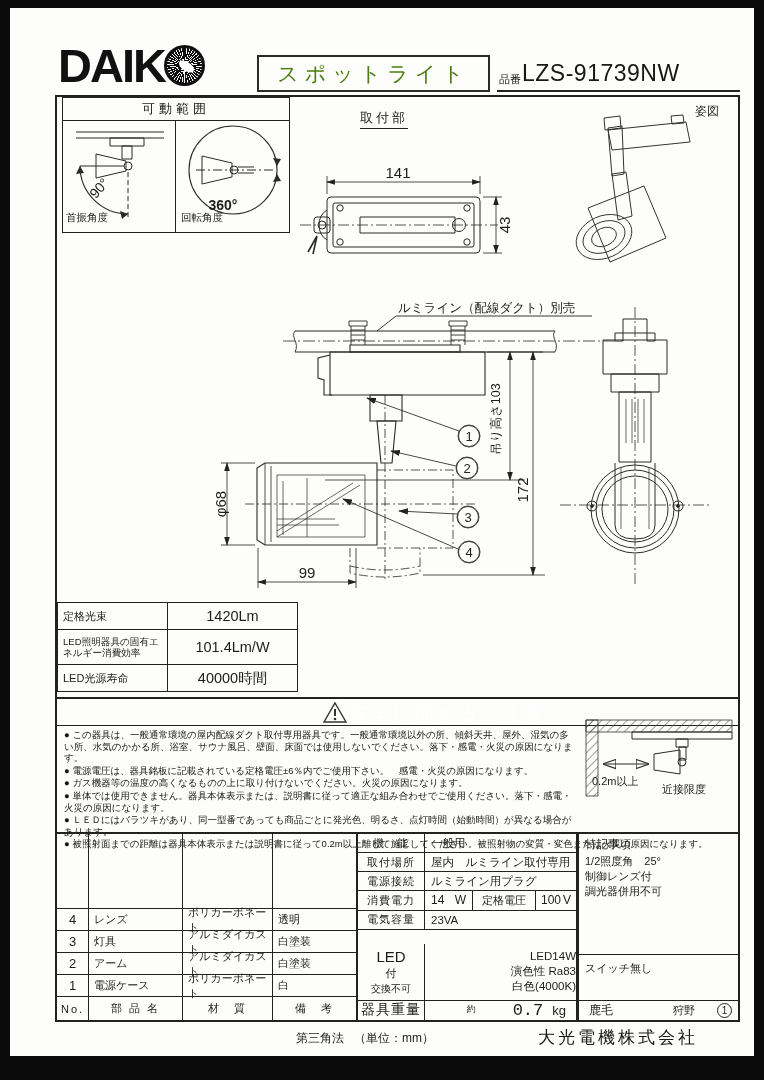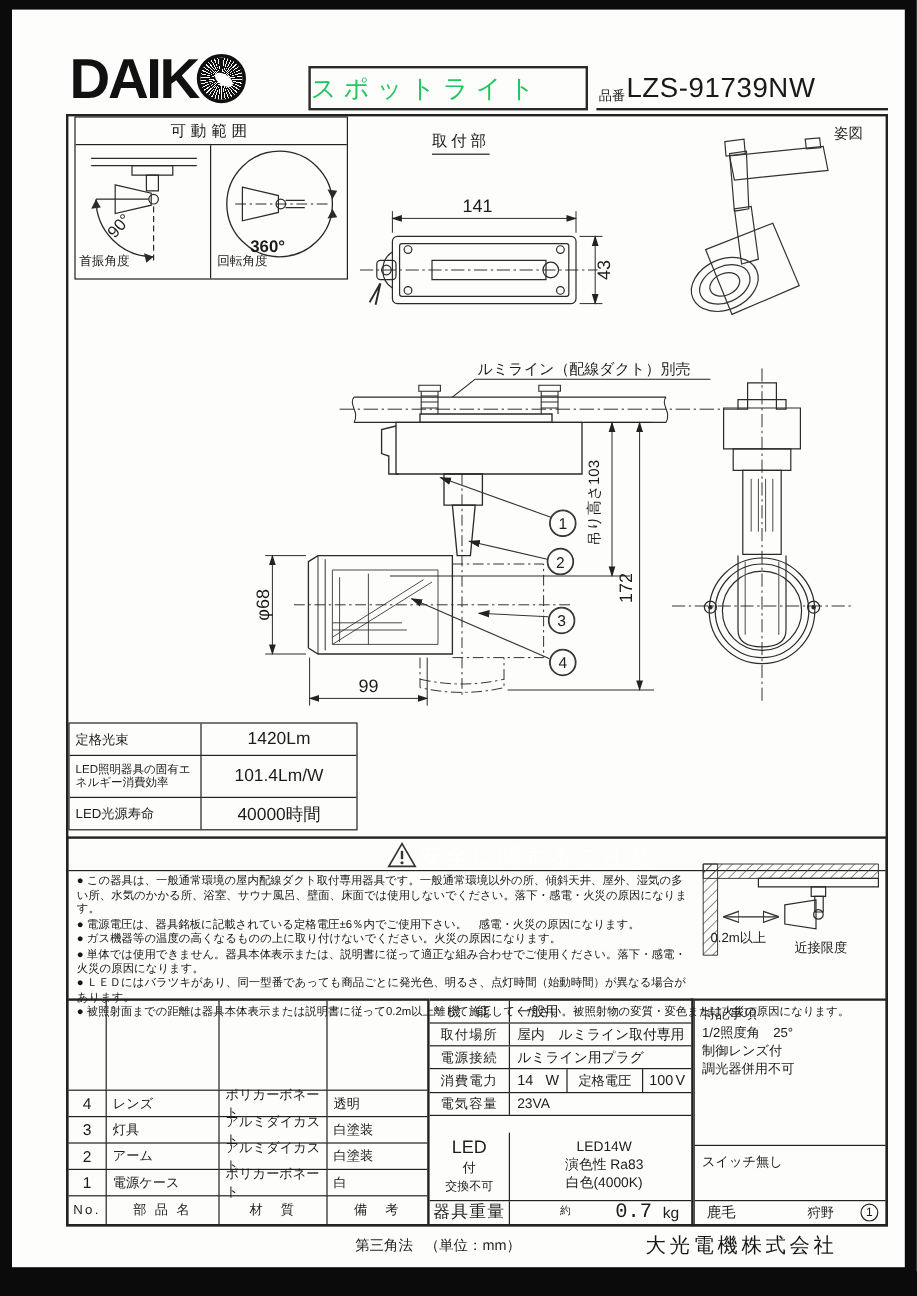--- a/index.html
+++ b/index.html
@@ -10,21 +10,21 @@
   .nw { white-space:nowrap; }
   .ctr { transform:translate(-50%,-50%); }
   .rot { transform:translate(-50%,-50%) rotate(-90deg); }
   .frame { left:55px; top:95px; width:685px; height:927px; border:2px solid #222; }
   
   .logo-text { font-size:47px; font-weight:900; letter-spacing:-2px; color:#111; line-height:1; }
   .sun-disc { display:inline-block; position:relative; width:41px; height:41px; border-radius:50%;
     background:repeating-conic-gradient(#101010 0deg 6.5deg, #f7f7f7 6.5deg 9.5deg);
     border:3px solid #101010; vertical-align:-4px; margin-left:-1px; overflow:hidden;}
   .sun-hole { position:absolute; left:11px; top:14px; width:17px; height:9px; background:#fff; border-radius:50%; transform:rotate(33deg); }
-  .title-box { left:257px; top:55px; width:233px; height:37px; border:2px solid #2a2a2a; display:flex; align-items:center; font-size:21px; letter-spacing:6px; color:#22c55e; }
+  .title-box { left:257px; top:55px; width:233px; height:37px; border:2px solid #2a2a2a; display:flex; align-items:center; justify-content:center; font-size:21px; letter-spacing:6px; color:#4d7c0f; }
   .part-label { font-size:11px; color:#222; }
   .part-number { font-size:23px; letter-spacing:0.5px; color:#181818; }
   .rule { background:#222; }
   
   .mv-box { left:62px; top:97px; width:228px; height:136px; border:1.6px solid #222; }
   .mv-title { height:23px; border-bottom:1.6px solid #222; display:flex; align-items:center; justify-content:center; font-size:13px; letter-spacing:4px; }
   .mv-cells { display:flex; height:111px; }
   .mv-cell { width:50%; position:relative; }
   .mv-cell:first-child { border-right:1.6px solid #222; }
   .small-label { font-size:10.5px; color:#1d1d1d; }
@@ -389,21 +389,21 @@
   <div class="srow" style="height:21px;">
     <div class="slab">電気容量</div>
     <div class="sval">23VA</div>
   </div>
   <div class="srow" style="height:63px;margin-top:14px;">
     <div class="led-lab">
       <span style="font-size:15px;">LED</span>
       <span style="font-size:11px;">付</span>
       <span style="font-size:10px;">交換不可</span>
     </div>
-    <div class="sval" style="flex-direction:column; align-items:center; justify-content:center; gap:2px; font-size:11.5px; line-height:13px;">
+    <div class="sval" style="flex-direction:column; align-items:flex-end; justify-content:center; gap:2px; font-size:11.5px; line-height:13px;">
       <span>LED14W</span>
       <span>演色性 Ra83</span>
       <span>白色(4000K)</span>
     </div>
   </div>
   <div class="srow wrow">
     <div class="slab" style="font-size:14px;">器具重量</div>
     <div class="sval" style="justify-content:flex-end; gap:9px; padding-right:10px;">
       <span style="font-size:9px; align-self:flex-start; padding-top:2px; margin-right:28px;">約</span>
       <span style="font-size:17px;font-family:Liberation Mono, monospace;">0.7</span>

